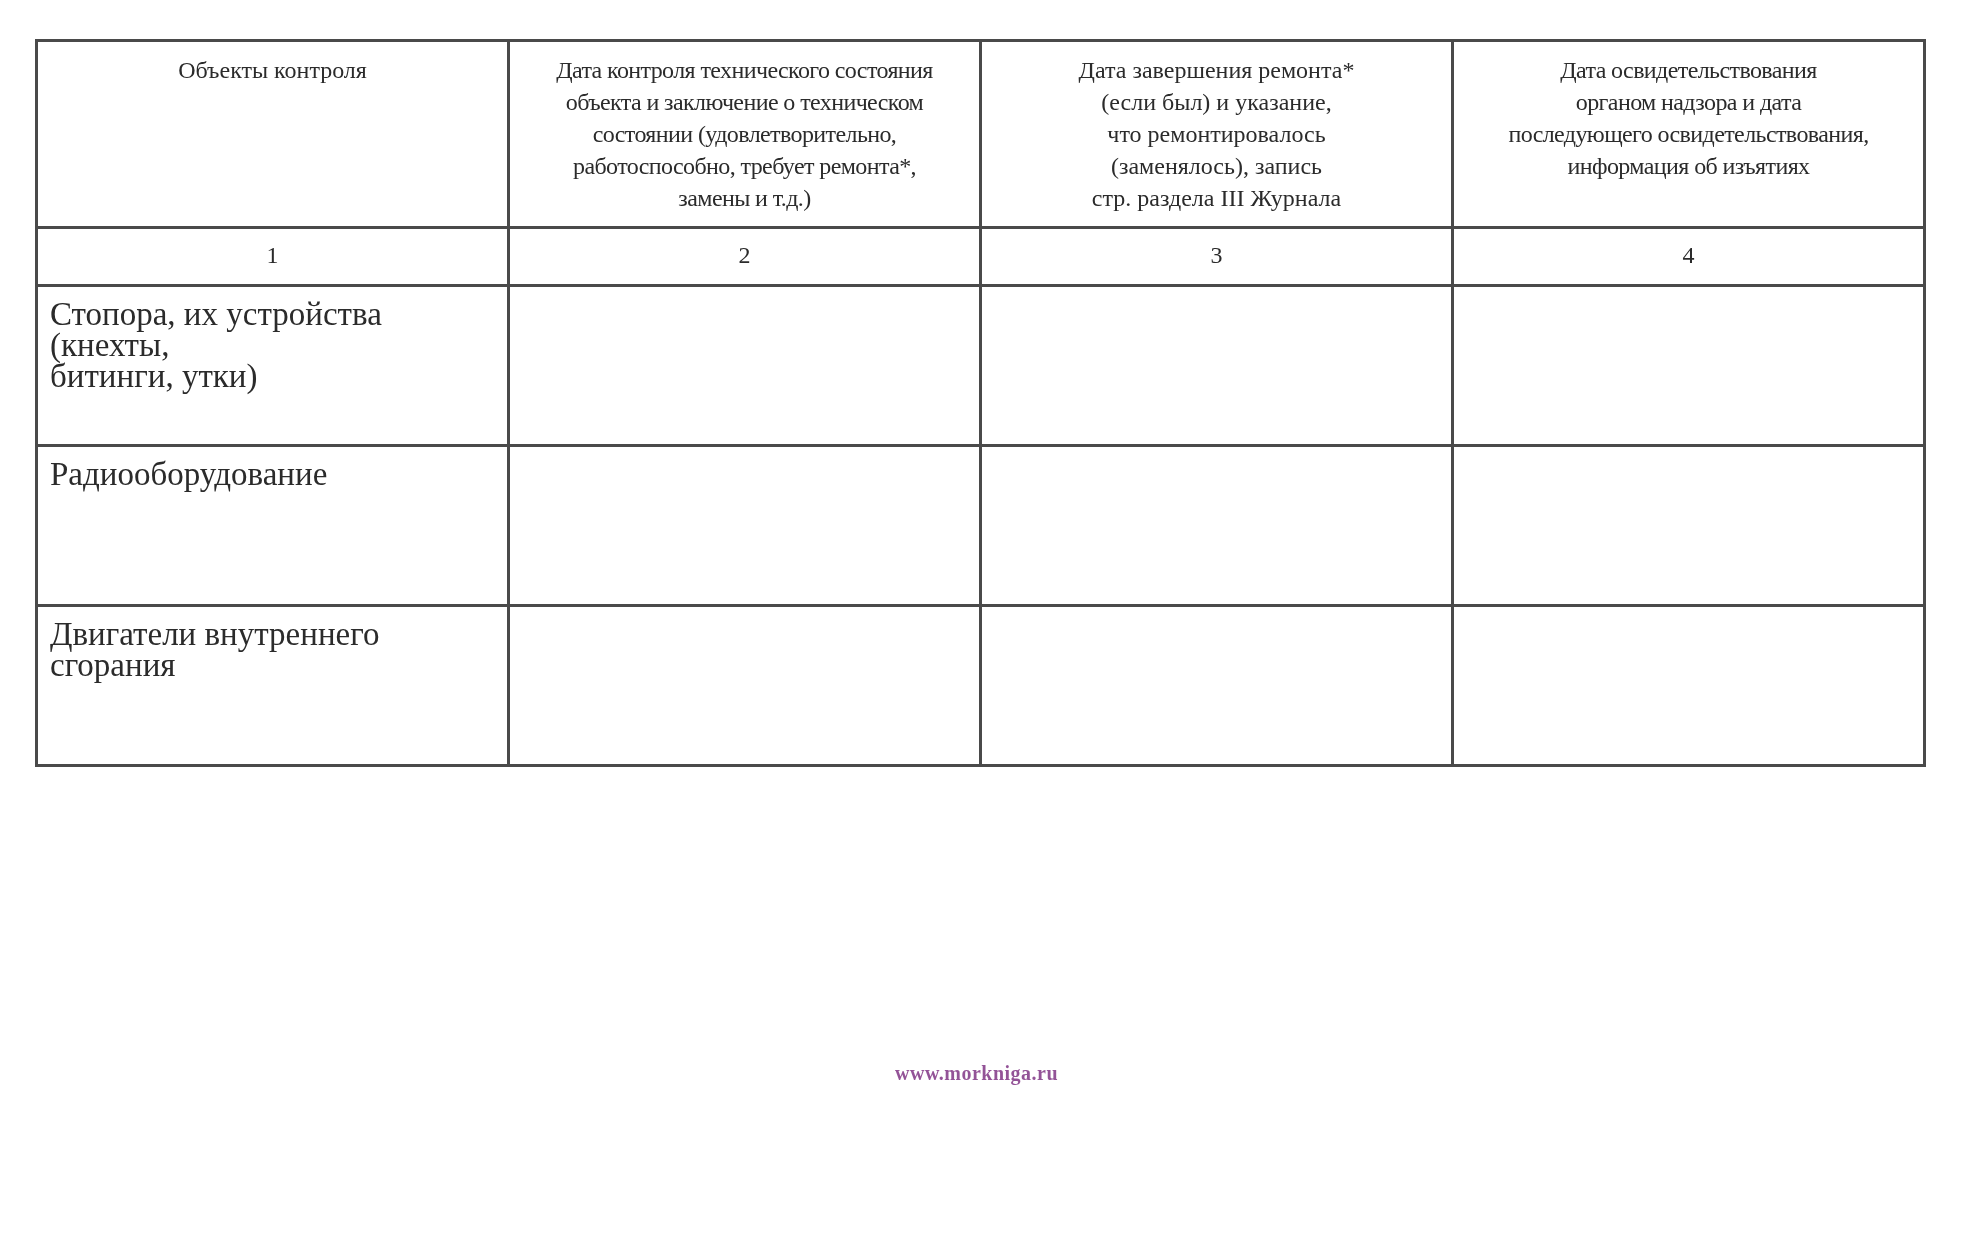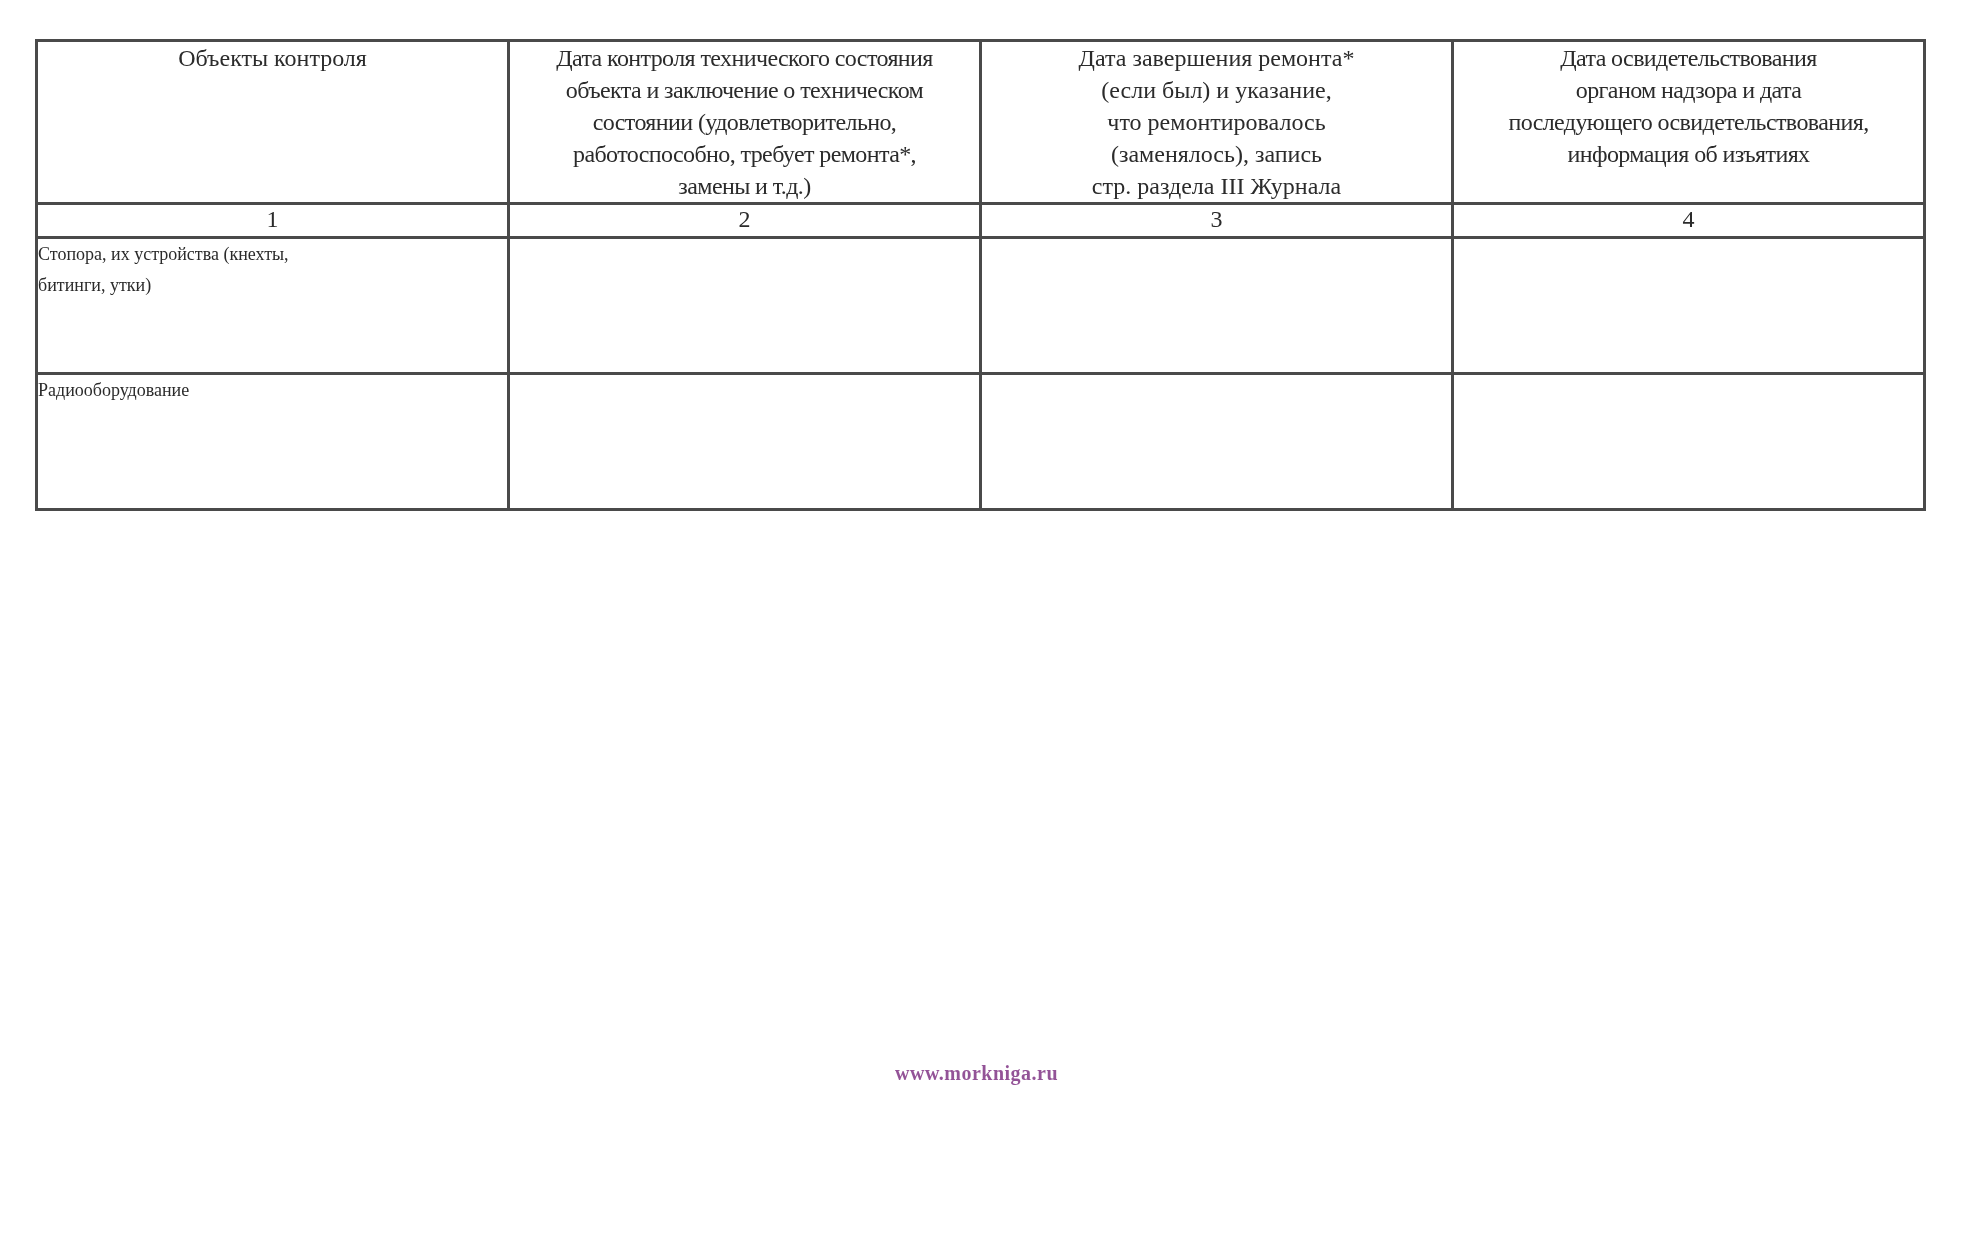--- a/index.html
+++ b/index.html
@@ -3,36 +3,36 @@
 <meta charset="utf-8">
 <style>
   html, body { margin: 0; padding: 0; background: #ffffff; }
   body { width: 1966px; height: 1249px; position: relative; overflow: hidden;
          font-family: "Liberation Serif", "DejaVu Serif", serif; color: #2b2b2b; }
   table.form {
     position: absolute; left: 35px; top: 39px;
     width: 1887px; border-collapse: collapse; table-layout: fixed;
   }
   table.form td, table.form th {
-    border: 3px solid #4a4a4a; padding: 0; vertical-align: top;
+    border: 3px solid #4a4a4a; padding: 12px; vertical-align: top;
   }
   col.c { width: 472px; }
   th.head {
     height: 160px; font-weight: normal; text-align: center; vertical-align: middle;
     font-size: 24px; line-height: 32px; padding: 4px 10px;
   }
   th.head .txt { white-space: pre-line; display: block; }
   th.head.cond { letter-spacing: -0.6px; }
   td.num {
     height: 31px; text-align: center; vertical-align: middle;
     font-size: 24px; line-height: 28px;
   }
   tr.row td { height: 133px; }
   td.obj {
-    font-size: 18px; line-height: 31px; padding: 4px 10px 0 10px; white-space: pre-line;
+    font-size: 33px; line-height: 31px; padding: 4px 10px 0 10px; white-space: pre-line;
   }
   td.entry { cursor: text; }
   .watermark {
     position: absolute; left: 895px; top: 1062px; font-size: 20px; font-weight: bold;
     color: #701a75; opacity: 0.75; letter-spacing: 0.5px;
     font-family: "Liberation Serif", serif;
   }
 </style>
 </head>
 <body>
@@ -84,16 +84,22 @@
       <td class="entry"></td>
       <td class="entry"></td>
       <td class="entry"></td>
     </tr>
     <tr class="row">
       <td class="obj">Радиооборудование</td>
       <td class="entry"></td>
       <td class="entry"></td>
       <td class="entry"></td>
     </tr>
+    <tr class="row">
+      <td class="obj">Двигатели внутреннего сгорания</td>
+      <td class="entry"></td>
+      <td class="entry"></td>
+      <td class="entry"></td>
+    </tr>
   </tbody>
 </table>
 
 <div class="watermark">www.morkniga.ru</div>
 
 </body></html>

